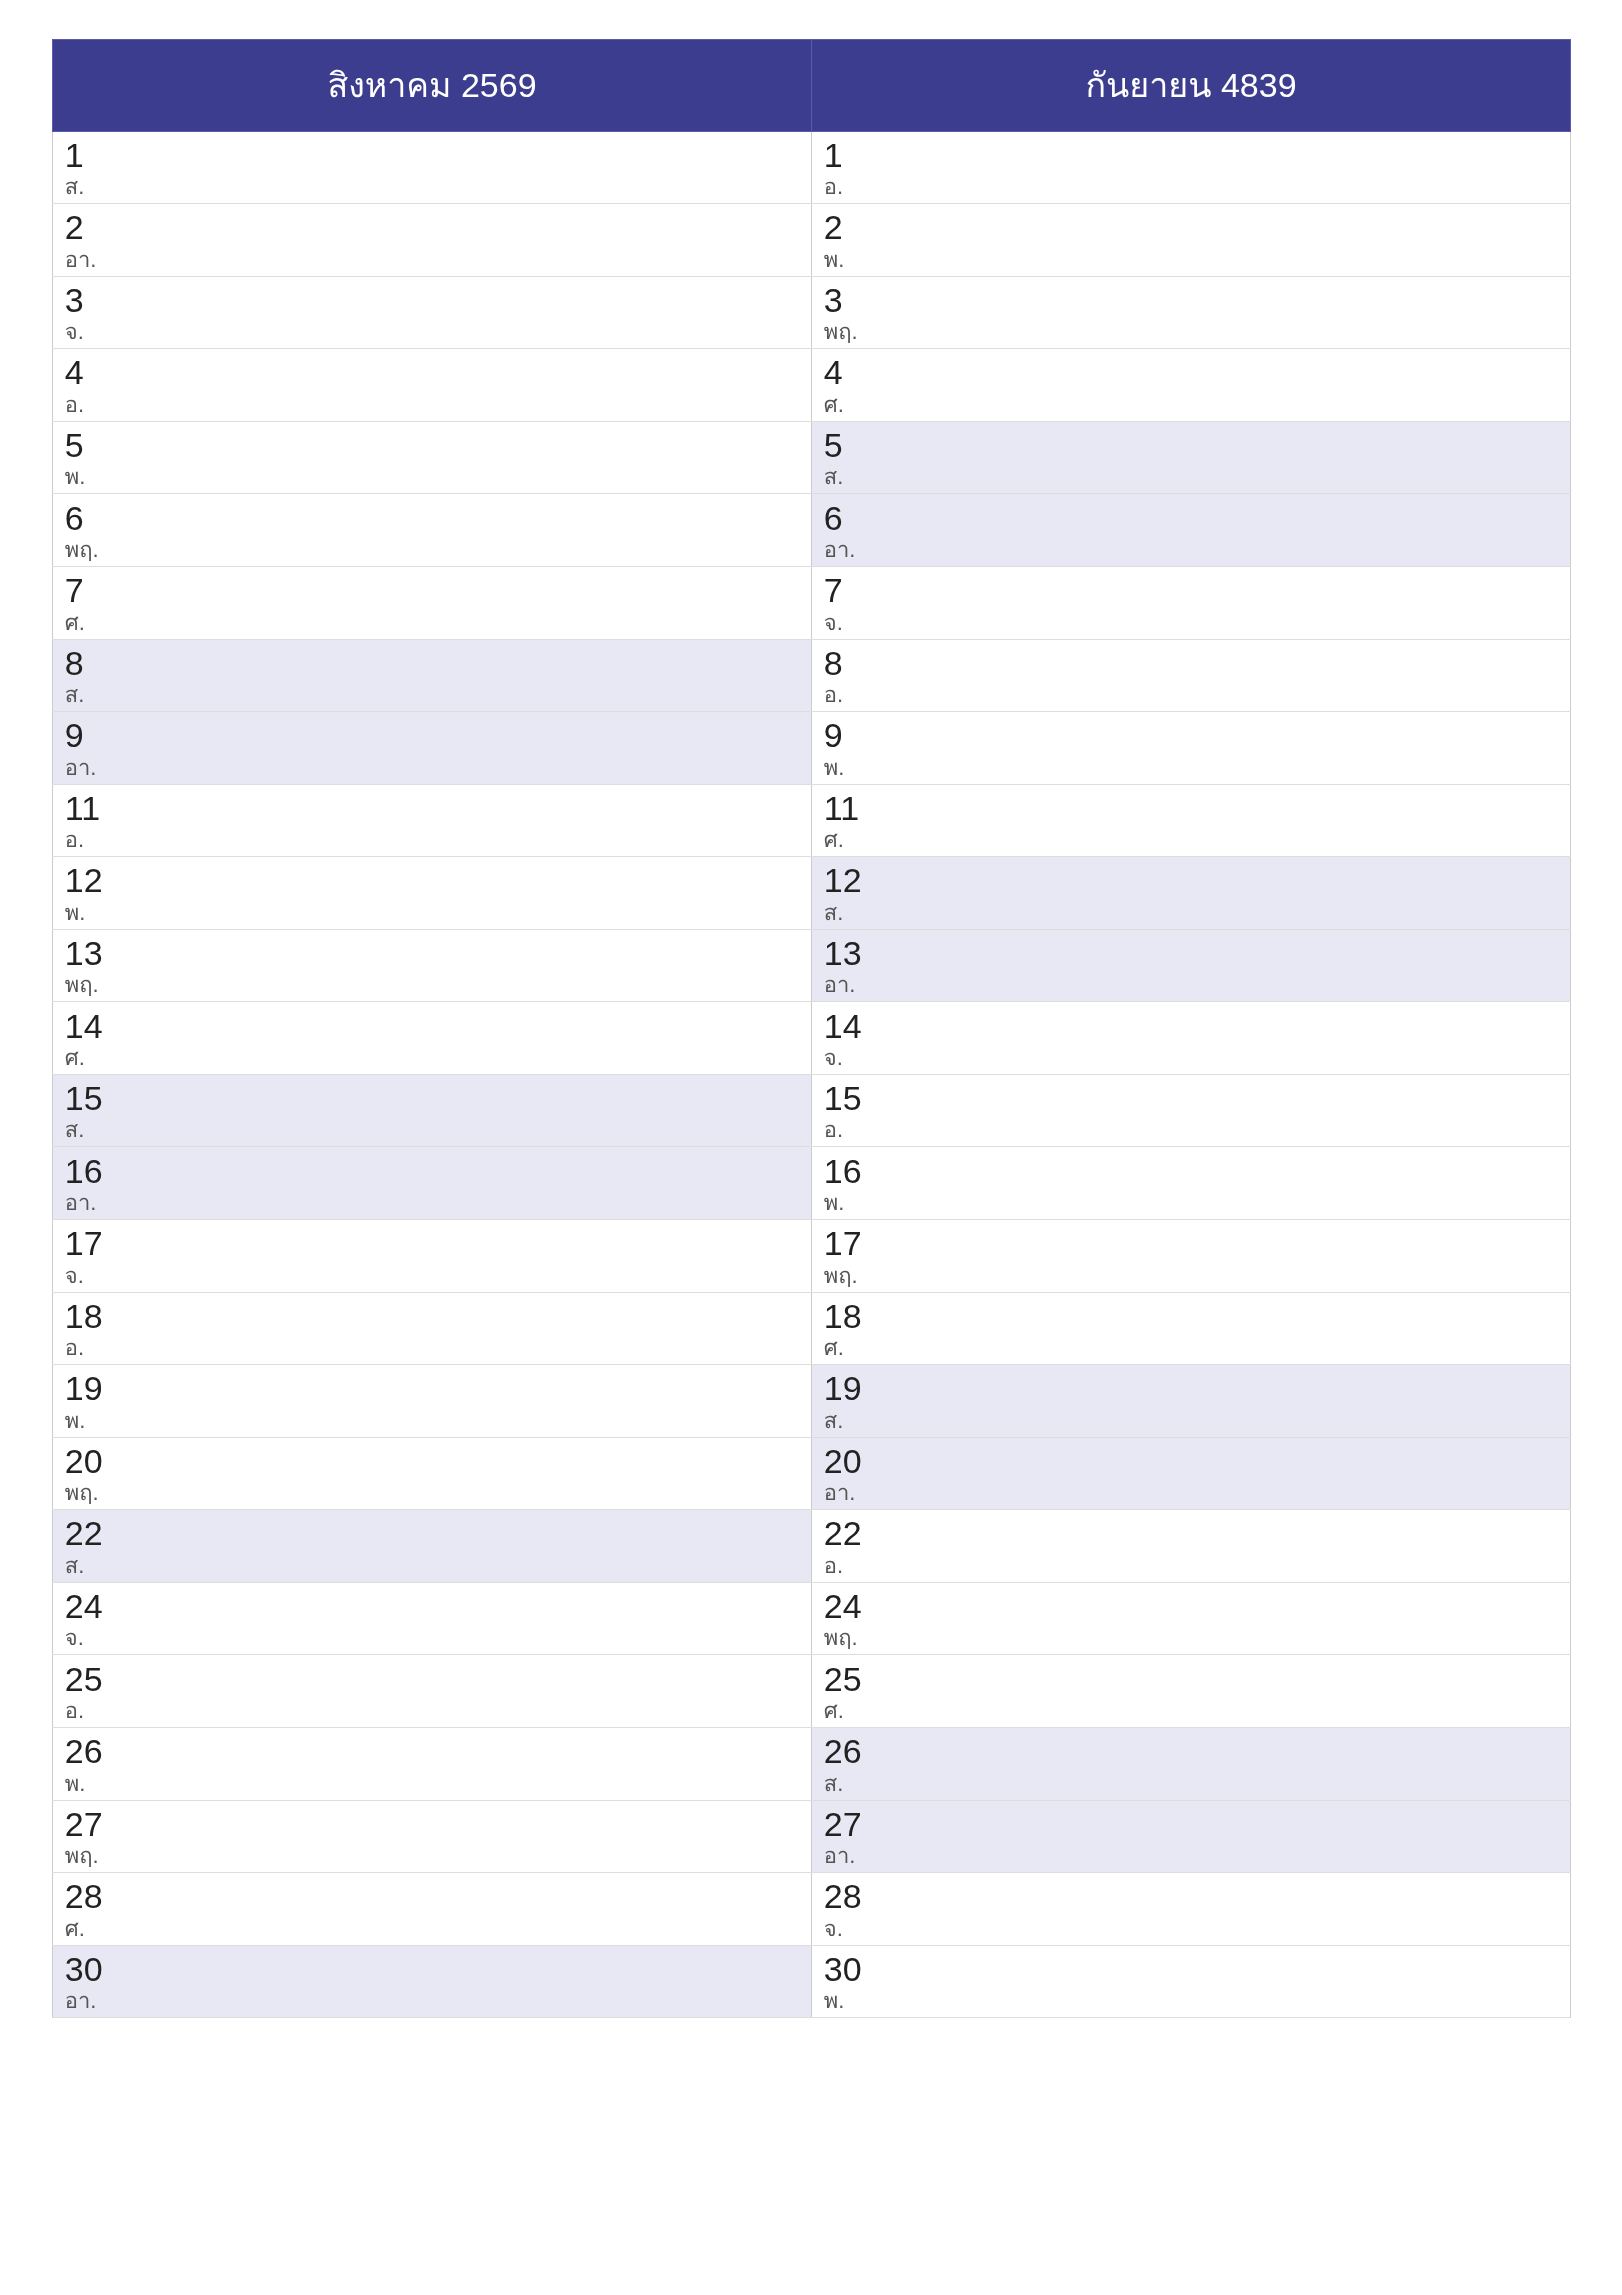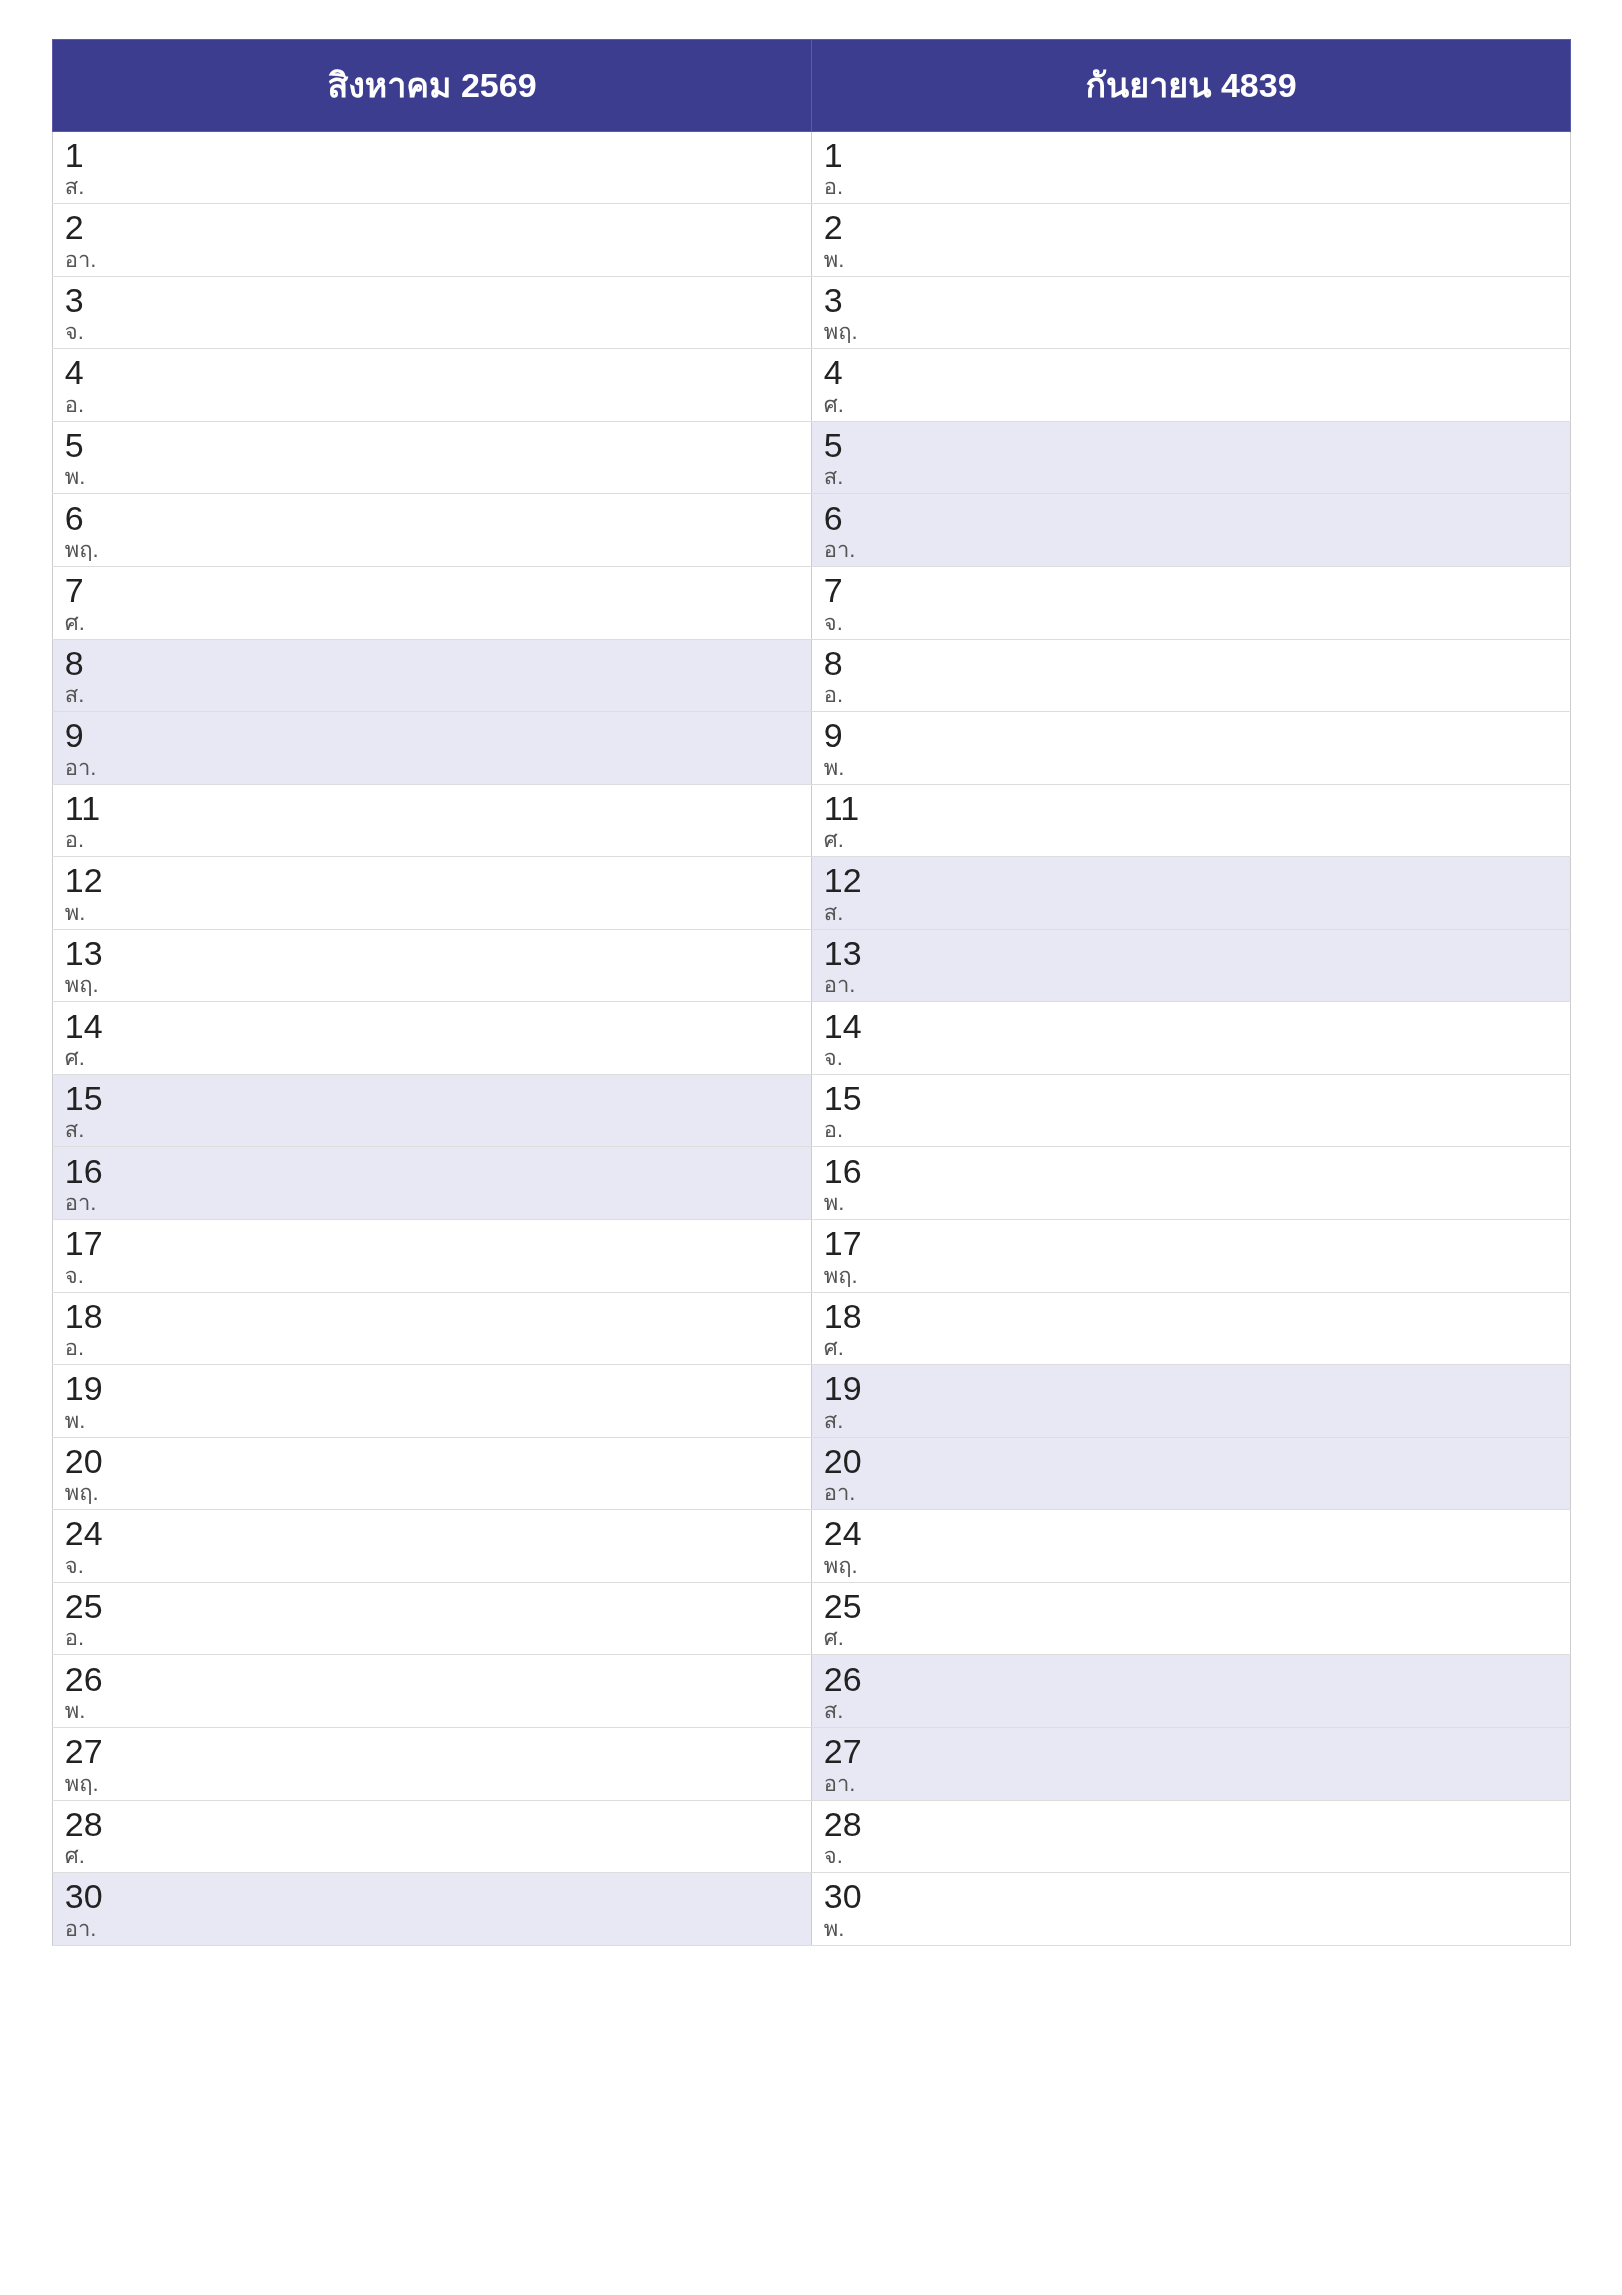--- a/index.html
+++ b/index.html
@@ -18,21 +18,21 @@
     }
     .calendar-table {
       width: 100%;
       border-collapse: collapse;
       border: 1.3px solid #ccc;
     }
     .header-row th {
       background: #3d3d8f;
       color: #fff;
       font-size: 34px;
-      font-weight: bold;
+      font-weight: normal;
       text-align: center;
       padding: 18.3px 13px;
       border: 1.3px solid #5a5aaa;
     }
     .day-row td {
       vertical-align: top;
       padding: 5.2px 11.8px 2.6px 11.8px;
       border-bottom: 0.7px solid #ddd;
       font-size: 29px;
       width: 50%;
@@ -248,20 +248,30 @@
           <td>
             <div class="day-num">20</div>
             <div class="day-name">พฤ.</div>
           </td>
           <td class="divider-col" style="background: rgb(232, 232, 245);">
             <div class="day-num">20</div>
             <div class="day-name">อา.</div>
           </td>
         </tr>
         <tr class="day-row">
+          <td style="background: rgb(232, 232, 245);">
+            <div class="day-num">22</div>
+            <div class="day-name">ส.</div>
+          </td>
+          <td class="divider-col">
+            <div class="day-num">22</div>
+            <div class="day-name">อ.</div>
+          </td>
+        </tr>
+        <tr class="day-row">
           <td>
             <div class="day-num">24</div>
             <div class="day-name">จ.</div>
           </td>
           <td class="divider-col">
             <div class="day-num">24</div>
             <div class="day-name">พฤ.</div>
           </td>
         </tr>
         <tr class="day-row">

